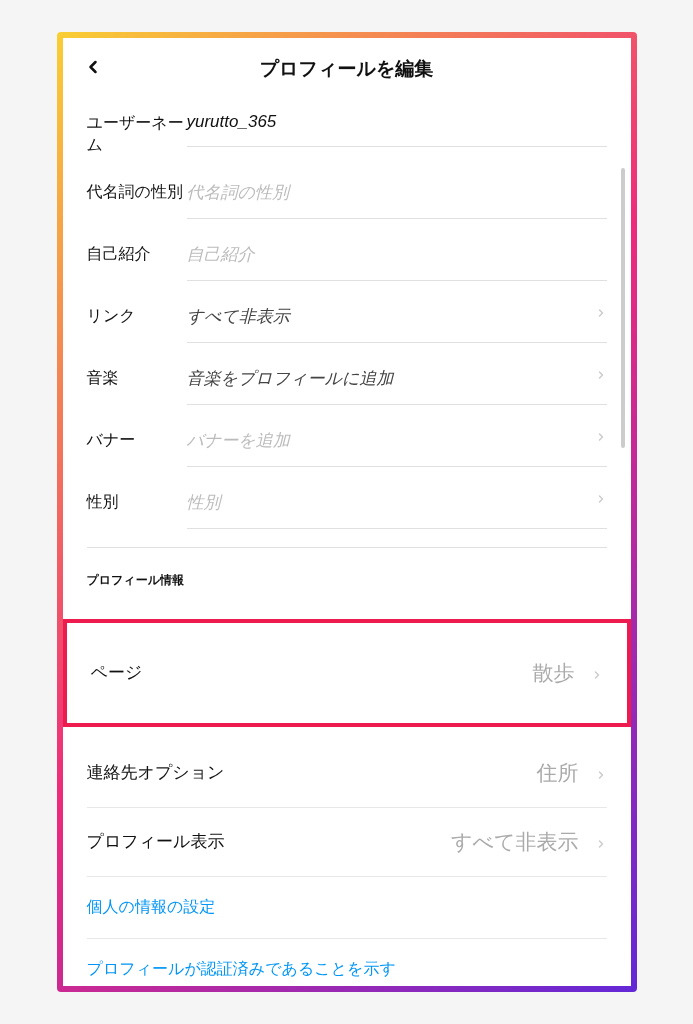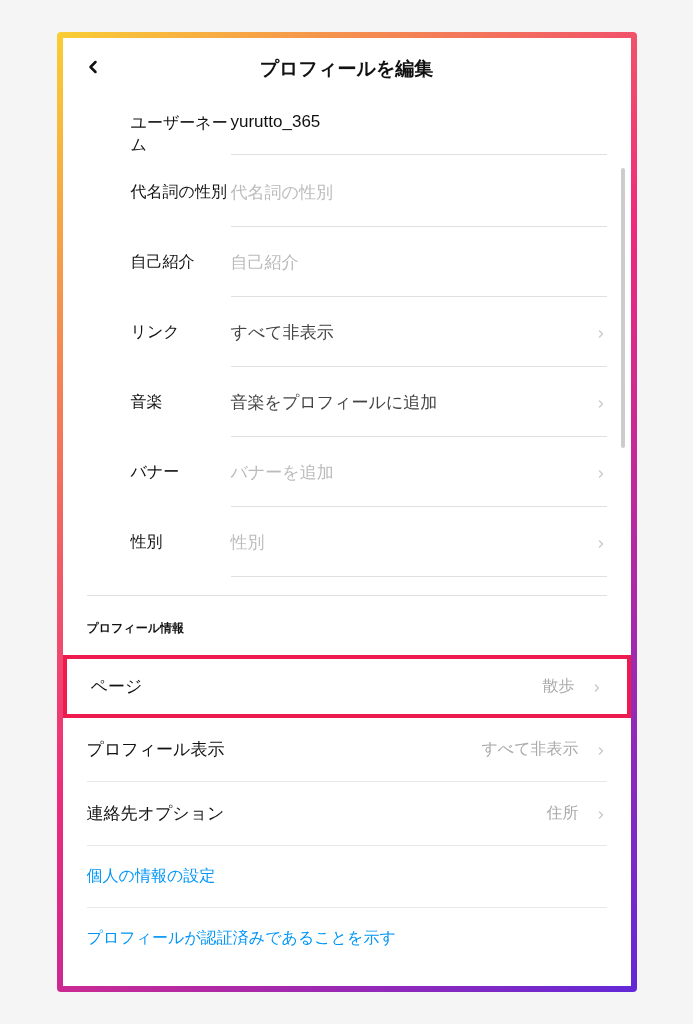--- a/index.html
+++ b/index.html
@@ -55,37 +55,36 @@
       font-weight: 700;
       color: #111;
     }
     .content {
       padding: 0 24px;
     }
     .form-row {
       display: flex;
       align-items: flex-start;
       padding: 10px 0;
-      margin-left: 44px;
     }
     .form-label {
       width: 100px;
       font-size: 16px;
       color: #111;
       line-height: 1.4;
       padding-top: 4px;
     }
     .form-value-container {
       flex: 1;
       display: flex;
-      align-items: center;
       border-bottom: 1px solid #e0e0e0;
-      padding-bottom: 22px;
+      padding-bottom: 14px;
       padding-top: 4px;
       min-height: 30px;
+      font-style: italic;
     }
     .form-value {
       flex: 1;
       font-size: 17px;
       color: #111;
     }
     .form-value.placeholder {
       color: #bbb;
     }
     .form-value.link-style {
@@ -117,28 +116,28 @@
       padding: 20px 0;
       border-bottom: 1px solid #e8e8e8;
       cursor: pointer;
     }
     .info-label {
       flex: 1;
       font-size: 17px;
       color: #111;
     }
     .info-value {
-      font-size: 16px;
+      font-size: 21px;
       color: #aaa;
       margin-right: 8px;
     }
     .info-row.highlighted {
       border: 4px solid #ee1c4e;
-      margin: 0 -24px;
-      padding: 16px 24px;
+      margin: 12px -24px;
+      padding: 36px 24px;
       border-bottom: 4px solid #ee1c4e;
     }
     .link-row {
       padding: 20px 0;
       border-bottom: 1px solid #e8e8e8;
       color: #0095f6;
       font-size: 16px;
       cursor: pointer;
     }
     .link-row:last-child {
@@ -251,39 +250,39 @@
         <div class="info-value">散歩</div>
         <span class="chevron">
           <svg viewBox="0 0 24 24" fill="none" stroke="#ccc" stroke-width="3" stroke-linecap="round" stroke-linejoin="round">
               <polyline points="9 18 15 12 9 6"></polyline>
             </svg>
         </span>
       </div>
 
 
       <div class="info-row">
+        <div class="info-label">連絡先オプション</div>
+        <div class="info-value">住所</div>
+        <span class="chevron">
+          <svg viewBox="0 0 24 24" fill="none" stroke="#ccc" stroke-width="3" stroke-linecap="round" stroke-linejoin="round">
+              <polyline points="9 18 15 12 9 6"></polyline>
+            </svg>
+        </span>
+      </div>
+
+      <div class="info-row">
         <div class="info-label">プロフィール表示</div>
         <div class="info-value">すべて非表示</div>
         <span class="chevron">
           <svg viewBox="0 0 24 24" fill="none" stroke="#ccc" stroke-width="3" stroke-linecap="round" stroke-linejoin="round">
               <polyline points="9 18 15 12 9 6"></polyline>
             </svg>
         </span>
       </div>
 
-      <div class="info-row">
-        <div class="info-label">連絡先オプション</div>
-        <div class="info-value">住所</div>
-        <span class="chevron">
-          <svg viewBox="0 0 24 24" fill="none" stroke="#ccc" stroke-width="3" stroke-linecap="round" stroke-linejoin="round">
-              <polyline points="9 18 15 12 9 6"></polyline>
-            </svg>
-        </span>
-      </div>
-
       <div class="link-row">個人の情報の設定</div>
       <div class="link-row">プロフィールが認証済みであることを示す</div>
 
     </div>
 
     <div class="scrollbar-track"></div>
 
   </div>
 </div>
 

